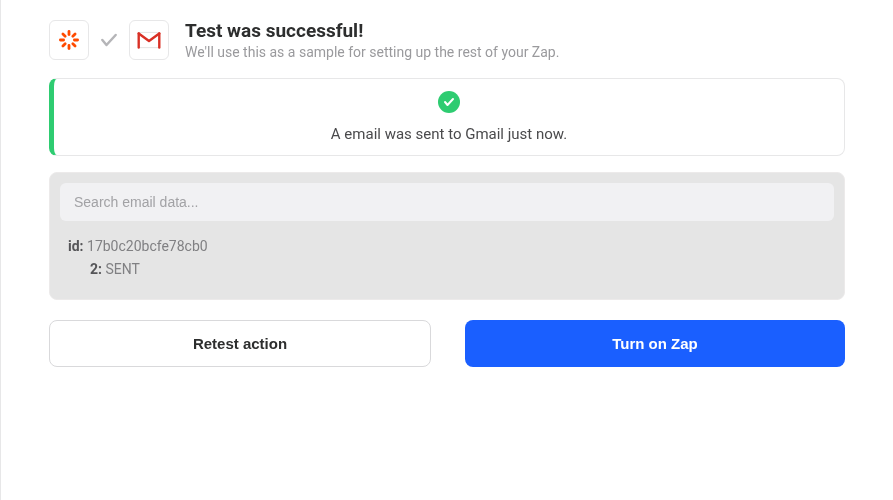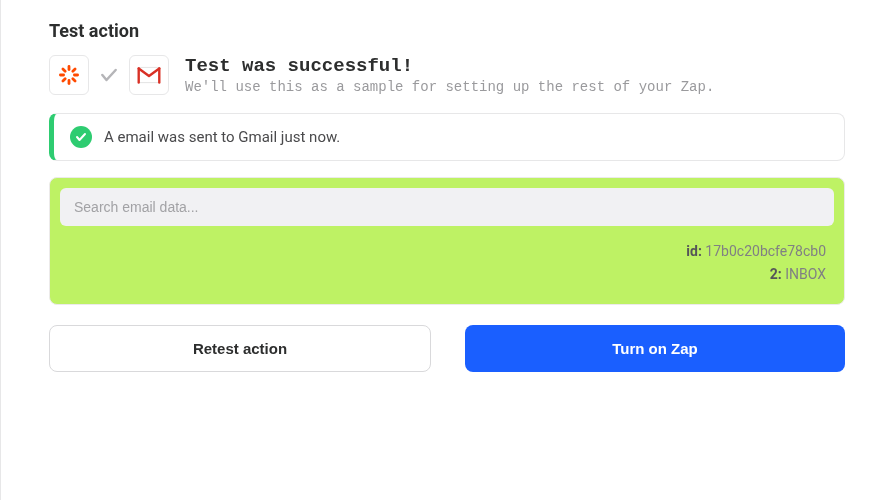--- a/index.html
+++ b/index.html
@@ -20,21 +20,20 @@
       font-size: 18px;
       font-weight: 700;
       color: #2d2e2e;
       margin-bottom: 14px;
     }
     .header-row {
       display: flex;
       align-items: center;
       gap: 10px;
       margin-bottom: 18px;
-      font-family: Liberation Mono, monospace;
     }
     .app-icon {
       width: 40px;
       height: 40px;
       border: 1px solid #e7e7e8;
       border-radius: 6px;
       display: flex;
       align-items: center;
       justify-content: center;
       background: #fff;
@@ -63,37 +62,38 @@
     .alert {
       background: #fff;
       border: 1px solid #e7e7e8;
       border-left: 5px solid #2ecc71;
       border-radius: 8px;
       display: flex;
       align-items: center;
       gap: 12px;
       padding: 12px 16px;
       margin-bottom: 16px;
+      flex-direction: column;
     }
     .alert-check {
       width: 22px;
       height: 22px;
       border-radius: 50%;
       background: #2ecc71;
       display: flex;
       align-items: center;
       justify-content: center;
       flex-shrink: 0;
     }
     .alert-text {
       font-size: 15px;
       color: #4a4a4c;
     }
     .data-panel {
-      background: #bef264;
+      background: #e5e5e5;
       border: 1px solid #eceaea;
       border-radius: 8px;
       padding: 10px 10px 18px 10px;
       margin-bottom: 20px;
     }
     .search-box {
       width: 100%;
       background: #f1f1f3;
       border: none;
       border-radius: 6px;
@@ -102,21 +102,20 @@
       color: #7a7a7d;
       margin-bottom: 14px;
       outline: none;
     }
     .search-box::placeholder { color: #a2a2a5; }
     .data-list {
       padding: 0 8px;
       font-size: 14px;
       color: #6f6f72;
       line-height: 1.65;
-      text-align: right;
     }
     .data-list .key { font-weight: 700; color: #555558; }
     .data-list .val { color: #808083; }
     .data-list .indent { padding-left: 22px; }
     .button-row {
       display: flex;
       gap: 34px;
     }
     .btn {
       flex: 1;
@@ -136,21 +135,20 @@
     .btn-primary {
       background: #1a5fff;
       color: #fff;
       text-align: center;
     }
   </style>
 </head>
 <body>
 
 <div class="container">
-  <div class="title">Test action</div>
 
   <div class="header-row">
     <div class="app-icon">
       <svg width="24" height="24" viewBox="0 0 24 24">
         <g fill="#ff4a00">
           <rect x="10.6" y="2" width="2.8" height="6" rx="1.4"></rect>
           <rect x="10.6" y="16" width="2.8" height="6" rx="1.4"></rect>
           <rect x="2" y="10.6" width="6" height="2.8" rx="1.4"></rect>
           <rect x="16" y="10.6" width="6" height="2.8" rx="1.4"></rect>
           <rect x="10.6" y="2" width="2.8" height="6" rx="1.4" transform="rotate(45 12 12)"></rect>
@@ -190,21 +188,21 @@
 
   <div class="data-panel">
     <input class="search-box" type="text" placeholder="Search email data..." style="">
     <div class="data-list">
       <div>
         <span class="key">id:</span>
         <span class="val">17b0c20bcfe78cb0</span>
       </div>
       <div class="indent">
         <span class="key">2:</span>
-        <span class="val">INBOX</span>
+        <span class="val">SENT</span>
       </div>
     </div>
   </div>
 
   <div class="button-row">
     <button class="btn btn-secondary">Retest action</button>
     <button class="btn btn-primary">Turn on Zap</button>
   </div>
 </div>
 

